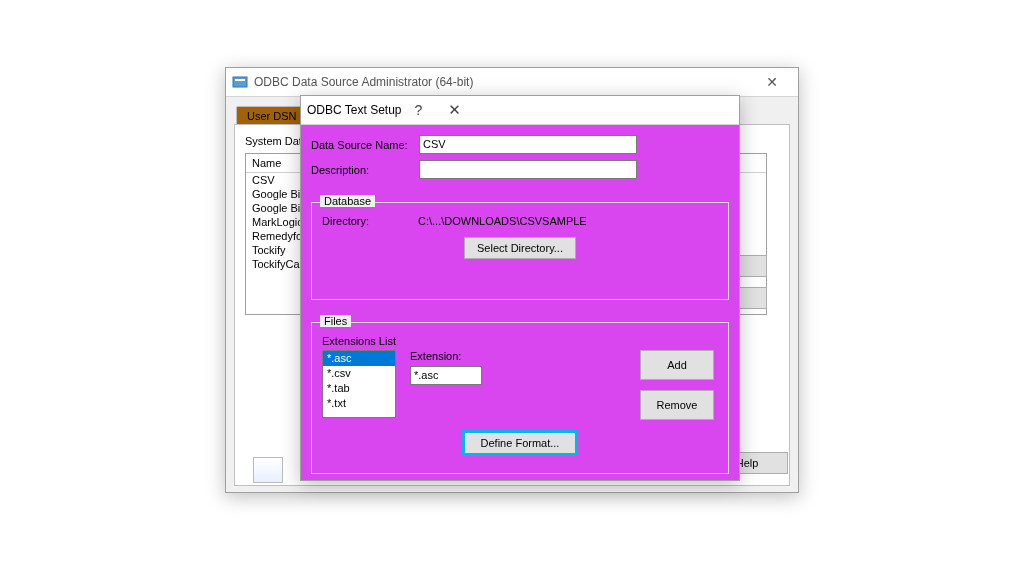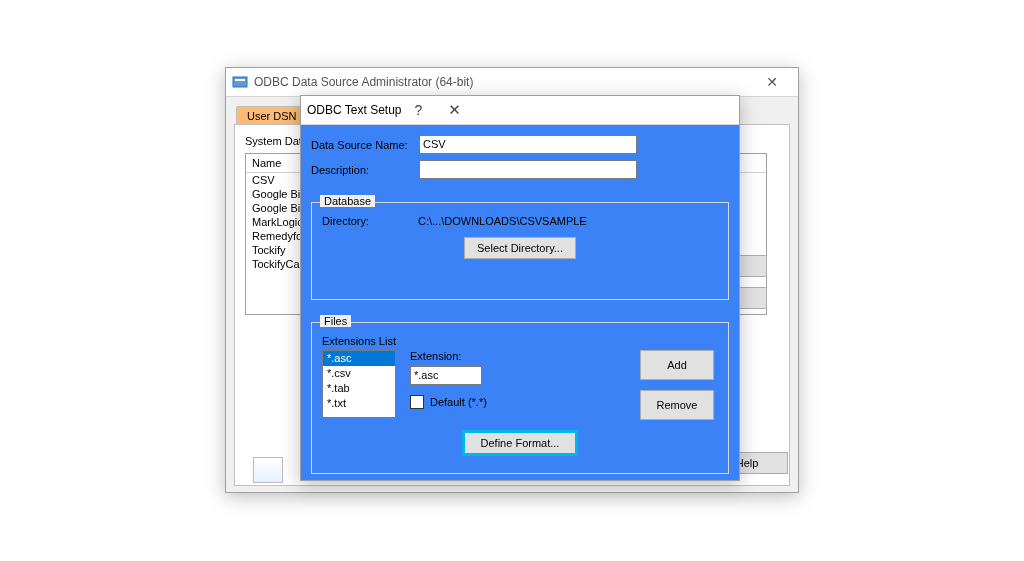--- a/index.html
+++ b/index.html
@@ -8,36 +8,36 @@
   .titlebar .ticon{width:16px;height:16px;margin-right:6px}
   .titlebar .ttext{flex:none;color:#555}
   .titlebar .spacer{flex:1}
   .titlebar .wbtn{width:40px;height:28px;text-align:center;color:#555;font-size:14px}
   
   
   #admin{left:225px;top:67px;width:572px;height:424px}
   #admin .body{position:relative;padding:8px}
   .tabstrip{display:flex;gap:2px;margin:0 0 0 2px}
   .tab{border:1px solid #bfbfbf;border-bottom:none;background:#f0f0f0;padding:3px 10px;font-size:11px;border-radius:2px 2px 0 0}
-  .tab.active{background:#fdba74;position:relative;top:1px}
+  .tab.active{background:#a16207;position:relative;top:1px}
   .tabpage{border:1px solid #bfbfbf;background:#fff;height:340px;position:relative;padding:10px}
   .lblSD{font-size:11px}
   .listbox{border:1px solid #a0a0a0;background:#fff;margin-top:6px;width:520px;height:160px;position:relative;overflow:hidden}
   .listhdr{display:flex;background:#fff;border-bottom:1px solid #d0d0d0}
   .col{font-size:11px;padding:3px 6px;border-right:1px solid #e5e5e5}
   .li{font-size:11px;padding:1px 6px}
   .rcol{position:absolute;right:22px;top:130px;width:80px}
   .btn{border:1px solid #adadad;background:#e1e1e1;text-align:center;font-size:11px;padding:4px 0;margin-bottom:10px;position:relative}
   .btn.small{padding:8px 0}
   .infotxt{position:absolute;left:60px;top:330px;font-size:11px;color:#333}
   .bigicon{position:absolute;left:18px;top:332px;width:28px;height:24px;border:1px solid #bbb;background:linear-gradient(#fff,#e8f0ff)}
   .admin-help{position:absolute;right:10px;bottom:10px;width:80px}
   
   
-  #setup{left:300px;top:95px;width:438px;height:384px;background:#3b82f6}
+  #setup{left:300px;top:95px;width:438px;height:384px;background:#d946ef}
   #setup .dlgtitle{height:28px;line-height:28px;display:flex;align-items:center;padding:0 6px;background:#fff;border-bottom:1px solid #d4d4d4}
   #setup .dlgtitle .ttext{font-size:12px;color:#000}
   #setup .dlgtitle .hbtn{width:34px;text-align:center;font-size:14px;color:#444}
   #setup .dlgtitle .cbtn{width:38px;text-align:center;font-size:15px;color:#444}
   #setup .content{position:relative;padding:10px 10px 10px 10px;height:346px}
   .frow{display:flex;align-items:center;margin-bottom:6px}
   .flabel{width:108px;font-size:11px}
   .finput{border:1px solid #7a7a7a;background:#fff;height:17px;width:210px;padding:0 3px;font-size:11px;line-height:17px}
   .group{border:1px solid #d7d7d7;position:relative;margin-top:23px}
   .group .glegend{position:absolute;top:-8px;left:8px;background:#f0f0f0;padding:0 4px;font-size:11px}
@@ -137,24 +137,20 @@
         <div class="filesrow">
           <div class="extlist">
             <div class="opt sel">*.asc</div>
             <div class="opt">*.csv</div>
             <div class="opt">*.tab</div>
             <div class="opt">*.txt</div>
           </div>
           <div class="filesright">
             <div style="font-size:11px;margin-bottom:4px">Extension:</div>
             <div class="extinput">*.asc</div>
-            <div class="chk" style="margin-top:10px">
-              <span class="box"></span>
-              <span>Default (*.*)</span>
-            </div>
             <div class="ar-btns">
               <div class="btn small">Add</div>
               <div class="btn small" style="margin-top:8px">Remove</div>
             </div>
           </div>
         </div>
         <div class="btn defbtn highlight">Define Format...</div>
       </div>
     </div>
 

